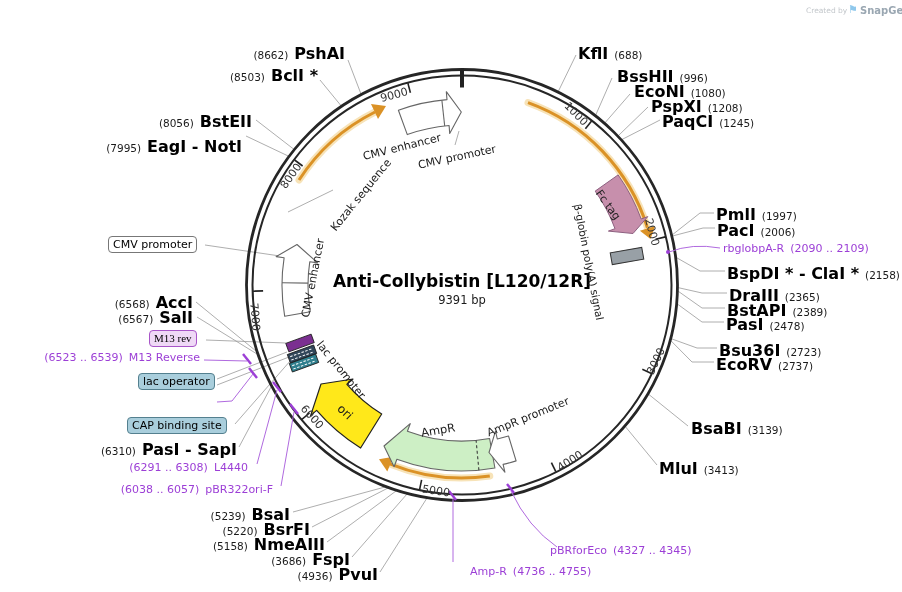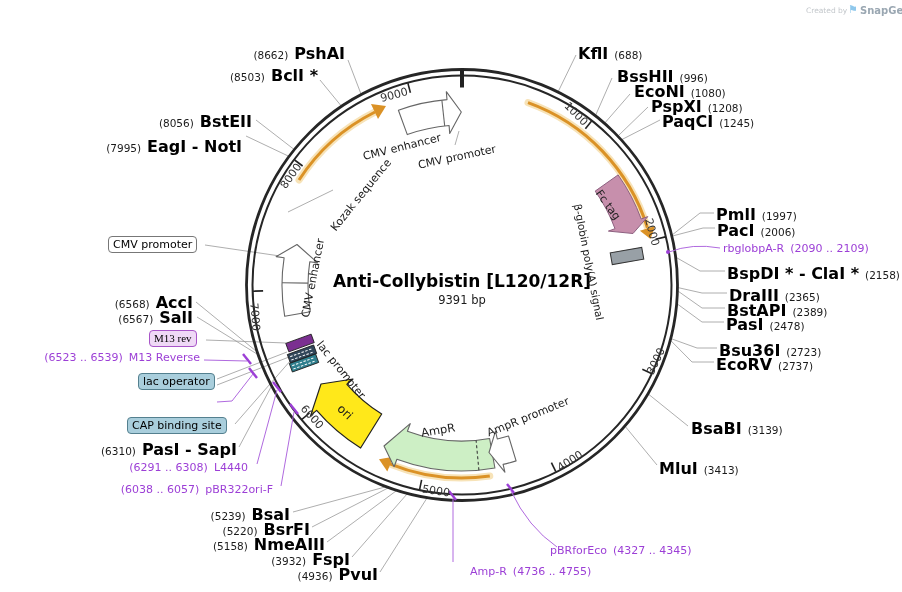--- a/index.html
+++ b/index.html
@@ -222,21 +222,21 @@
   <div class="txt site site-l" style="right:557px;top:44px"><span class="pos">(8662)</span><span class="enz">PshAI</span></div>
   <div class="txt site site-l" style="right:584px;top:66px"><span class="pos">(8503)</span><span class="enz">BclI *</span></div>
   <div class="txt site site-l" style="right:650px;top:112px"><span class="pos">(8056)</span><span class="enz">BstEII</span></div>
   <div class="txt site site-l" style="right:660px;top:137px"><span class="pos">(7995)</span><span class="enz">EagI - NotI</span></div>
   <div class="txt site site-l" style="right:709px;top:293px"><span class="pos">(6568)</span><span class="enz">AccI</span></div>
   <div class="txt site site-l" style="right:709px;top:308px"><span class="pos">(6567)</span><span class="enz">SalI</span></div>
   <div class="txt site site-l" style="right:665px;top:440px"><span class="pos">(6310)</span><span class="enz">PasI - SapI</span></div>
   <div class="txt site site-l" style="right:612px;top:505px"><span class="pos">(5239)</span><span class="enz">BsaI</span></div>
   <div class="txt site site-l" style="right:592px;top:520px"><span class="pos">(5220)</span><span class="enz">BsrFI</span></div>
   <div class="txt site site-l" style="right:577px;top:535px"><span class="pos">(5158)</span><span class="enz">NmeAIII</span></div>
-  <div class="txt site site-l" style="right:552px;top:550px"><span class="pos">(3932)</span><span class="enz">FspI</span></div>
+  <div class="txt site site-l" style="right:552px;top:550px"><span class="pos">(3686)</span><span class="enz">FspI</span></div>
   <div class="txt site site-l" style="right:524px;top:565px"><span class="pos">(4936)</span><span class="enz">PvuI</span></div>
 
   <div class="txt primer" style="left:723px;top:242px"><span class="pname">rbglobpA-R</span><span class="prange">(2090 .. 2109)</span></div>
   <div class="txt primer primer-l" style="right:702px;top:351px"><span class="prange">(6523 .. 6539)</span><span class="pname">M13 Reverse</span></div>
   <div class="txt primer primer-l" style="right:654px;top:461px"><span class="prange">(6291 .. 6308)</span><span class="pname">L4440</span></div>
   <div class="txt primer primer-l" style="right:629px;top:483px"><span class="prange">(6038 .. 6057)</span><span class="pname">pBR322ori-F</span></div>
   <div class="txt primer" style="left:550px;top:544px"><span class="pname">pBRforEco</span><span class="prange">(4327 .. 4345)</span></div>
   <div class="txt primer" style="left:470px;top:565px"><span class="pname">Amp-R</span><span class="prange">(4736 .. 4755)</span></div>
 
 </div>

